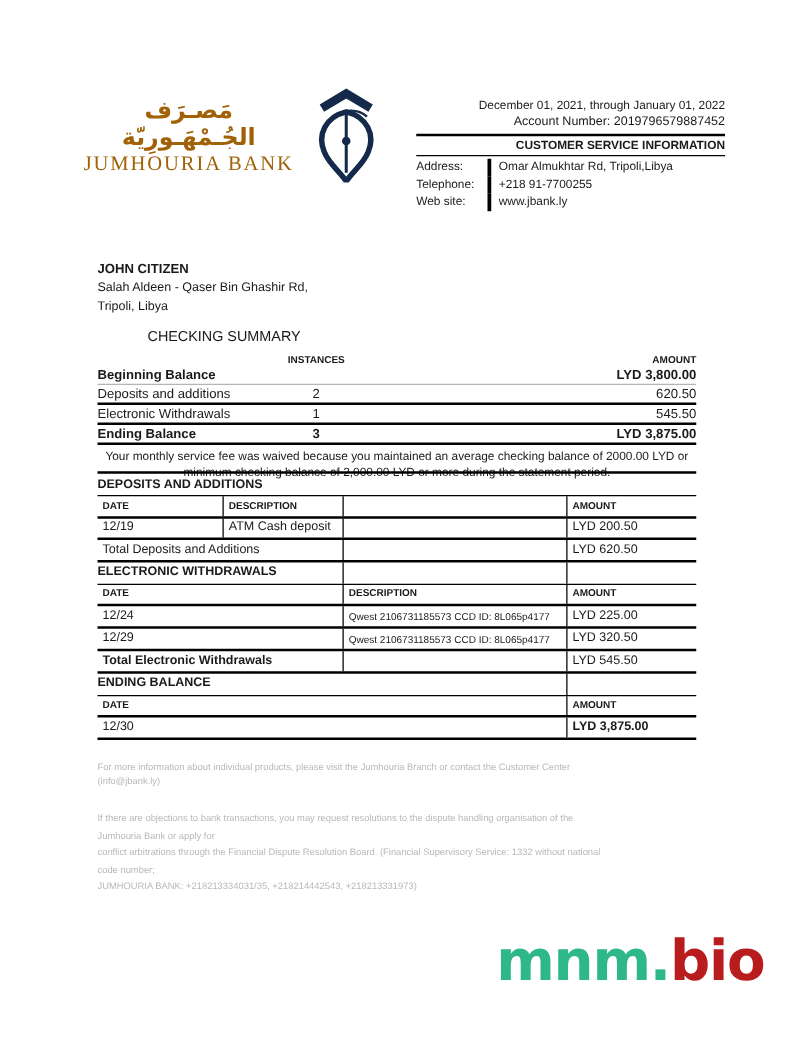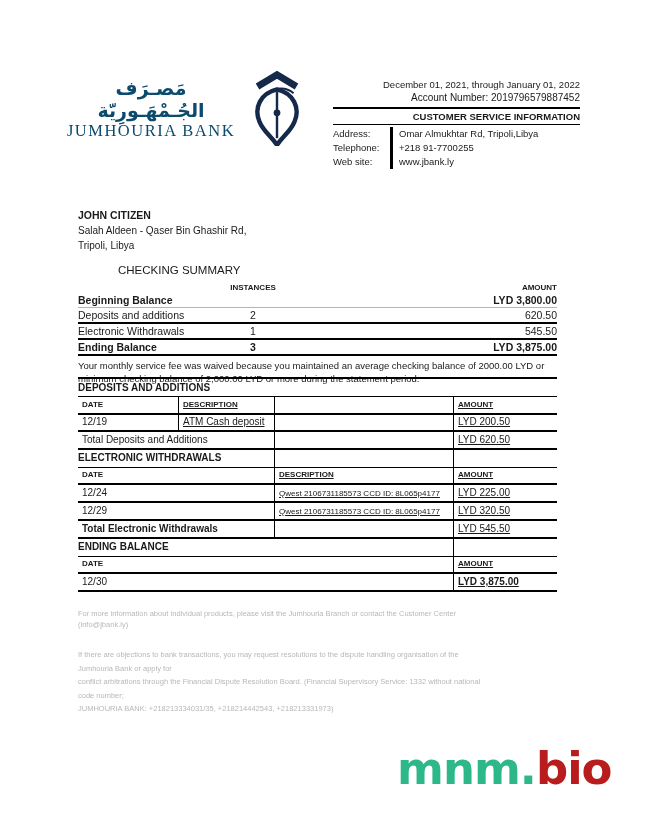--- a/index.html
+++ b/index.html
@@ -4,21 +4,21 @@
 <style>
   * { margin:0; padding:0; box-sizing:border-box; }
   html,body { background:#e9e9e9; }
   .page {
     position:relative; width:648px; height:840px; margin:0 auto;
     background:#ffffff; overflow:hidden;
     font-family:"Liberation Sans", sans-serif; color:#1a1a1a;
   }
   
   .logo-block { position:absolute; left:62px; top:70px; width:258px; height:78px; display:flex; align-items:center; }
-  .logo-text { width:178px; text-align:center; color:#0c4a6e; }
+  .logo-text { width:178px; text-align:center; color:#a16207; }
   .logo-arabic { font-size:19px; font-weight:bold; direction:rtl; line-height:22px; font-family:"DejaVu Sans", sans-serif; }
   .logo-latin { font-family:"Liberation Serif", serif; font-size:16.5px; letter-spacing:1.5px; line-height:20px; white-space:nowrap; }
   .logo-icon { margin-left:6px; }
   
   .info-block { position:absolute; left:333px; top:78px; width:247px; font-size:9.5px; }
   .ib-line { text-align:right; line-height:13px; }
   .ib-acct-num { font-size:10px; }
   .ib-rule-thick { border-top:2.5px solid #000; margin-top:3px; }
   .ib-title { text-align:right; font-weight:bold; font-size:9.5px; line-height:15px; }
   .ib-rule-thin { border-top:1.5px solid #000; }
@@ -33,34 +33,34 @@
   .section-title { font-weight:normal; font-size:11.5px;margin-left:40px; }
   .sum-head { display:grid; grid-template-columns:115px 120px 1fr; margin-top:6px; font-size:8px; font-weight:bold; line-height:11px; }
   .sum-head .c2 { text-align:center; }
   .sum-head .c3 { text-align:right; }
   .sum-row { display:grid; grid-template-columns:115px 120px 1fr; font-size:10.5px; line-height:14px; padding:0; }
   .sum-row .c2 { text-align:center; }
   .sum-row .c3 { text-align:right; }
   .sum-row.thin  { border-bottom:1px solid #b5b5b5; }
   .sum-row.thick { border-bottom:2.5px solid #000; }
   .bold { font-weight:bold; }
-  .note { font-size:9.5px; line-height:12.5px; padding:4px 0 5px 0; }
+  .note { font-size:9.5px; line-height:12.5px; padding:4px 0 5px 0;text-align:center; }
   
   .tables-block { position:absolute; left:78px; top:377px; width:479px; }
   .t-title { font-weight:bold; font-size:10.5px; }
   .t-row { display:grid; border-bottom:2px solid #000; }
   .t-row.topthick { border-top:2.5px solid #000; }
   .t-row.thin { border-bottom:1.5px solid #000; }
   .t-row.bottomthick { border-bottom:2.5px solid #000; }
   .dep-cols { grid-template-columns:100px 96px 179px 104px; }
   .dep-merge { grid-template-columns:196px 179px 104px; }
   .wd-cols  { grid-template-columns:196px 179px 104px; }
   .eb-cols  { grid-template-columns:375px 104px; }
   .t-row > div { padding:1.5px 4px; font-size:10px; line-height:12.5px; min-height:14px; }
-  .t-row > div + div { border-left:1.5px solid #000;text-decoration:underline; }
+  .t-row > div + div { border-left:1.5px solid #000; }
   .t-row.head > div { font-size:8px; font-weight:bold; }
   .small-desc { font-size:8px !important; line-height:13px !important; }
   .t-title-row > div { padding:2.5px 4px 2px 0; }
   
   .footer-block { position:absolute; left:78px; top:608px; width:414px; color:#b8b8b8; font-size:7.5px; }
   .footer-l1 { line-height:11px; margin-bottom:18px; }
   .footer-para div { line-height:13.5px; }
   
   .watermark { position:absolute; left:397px; top:742px; font-family:"DejaVu Sans", sans-serif; font-size:45px; font-weight:bold; letter-spacing:-1px; white-space:nowrap; }
   .wm-1 { color:#2eb88a; }

